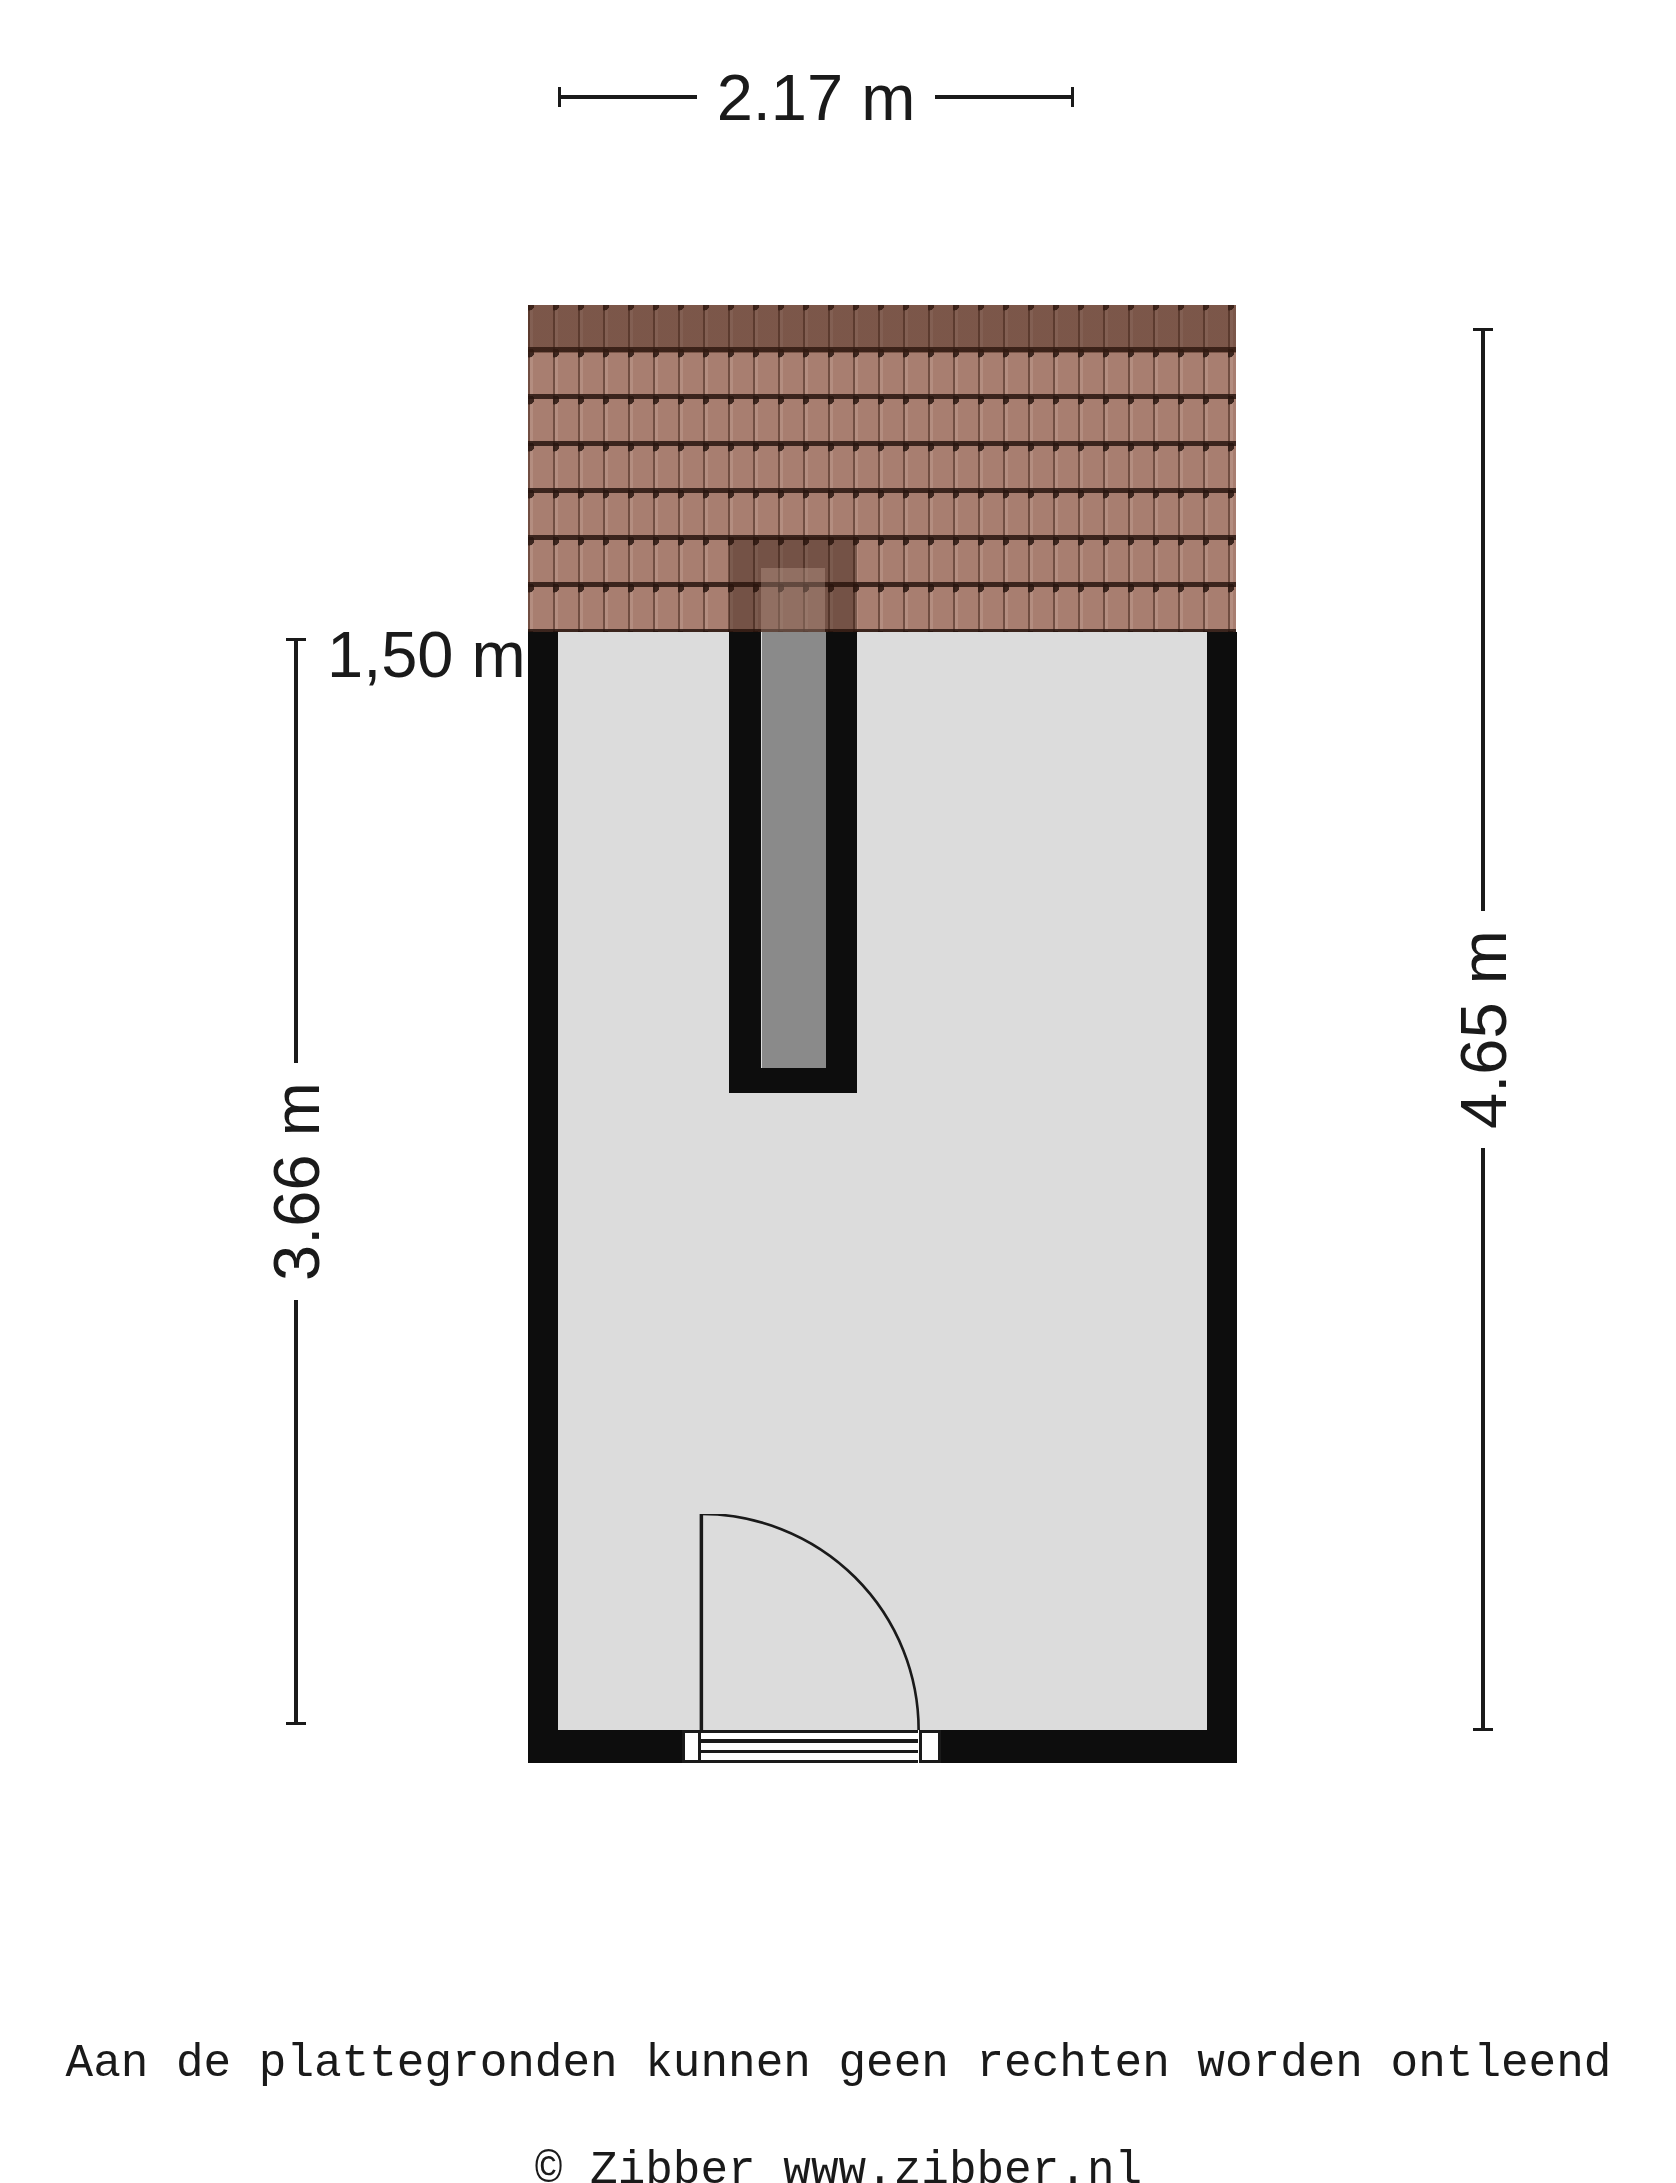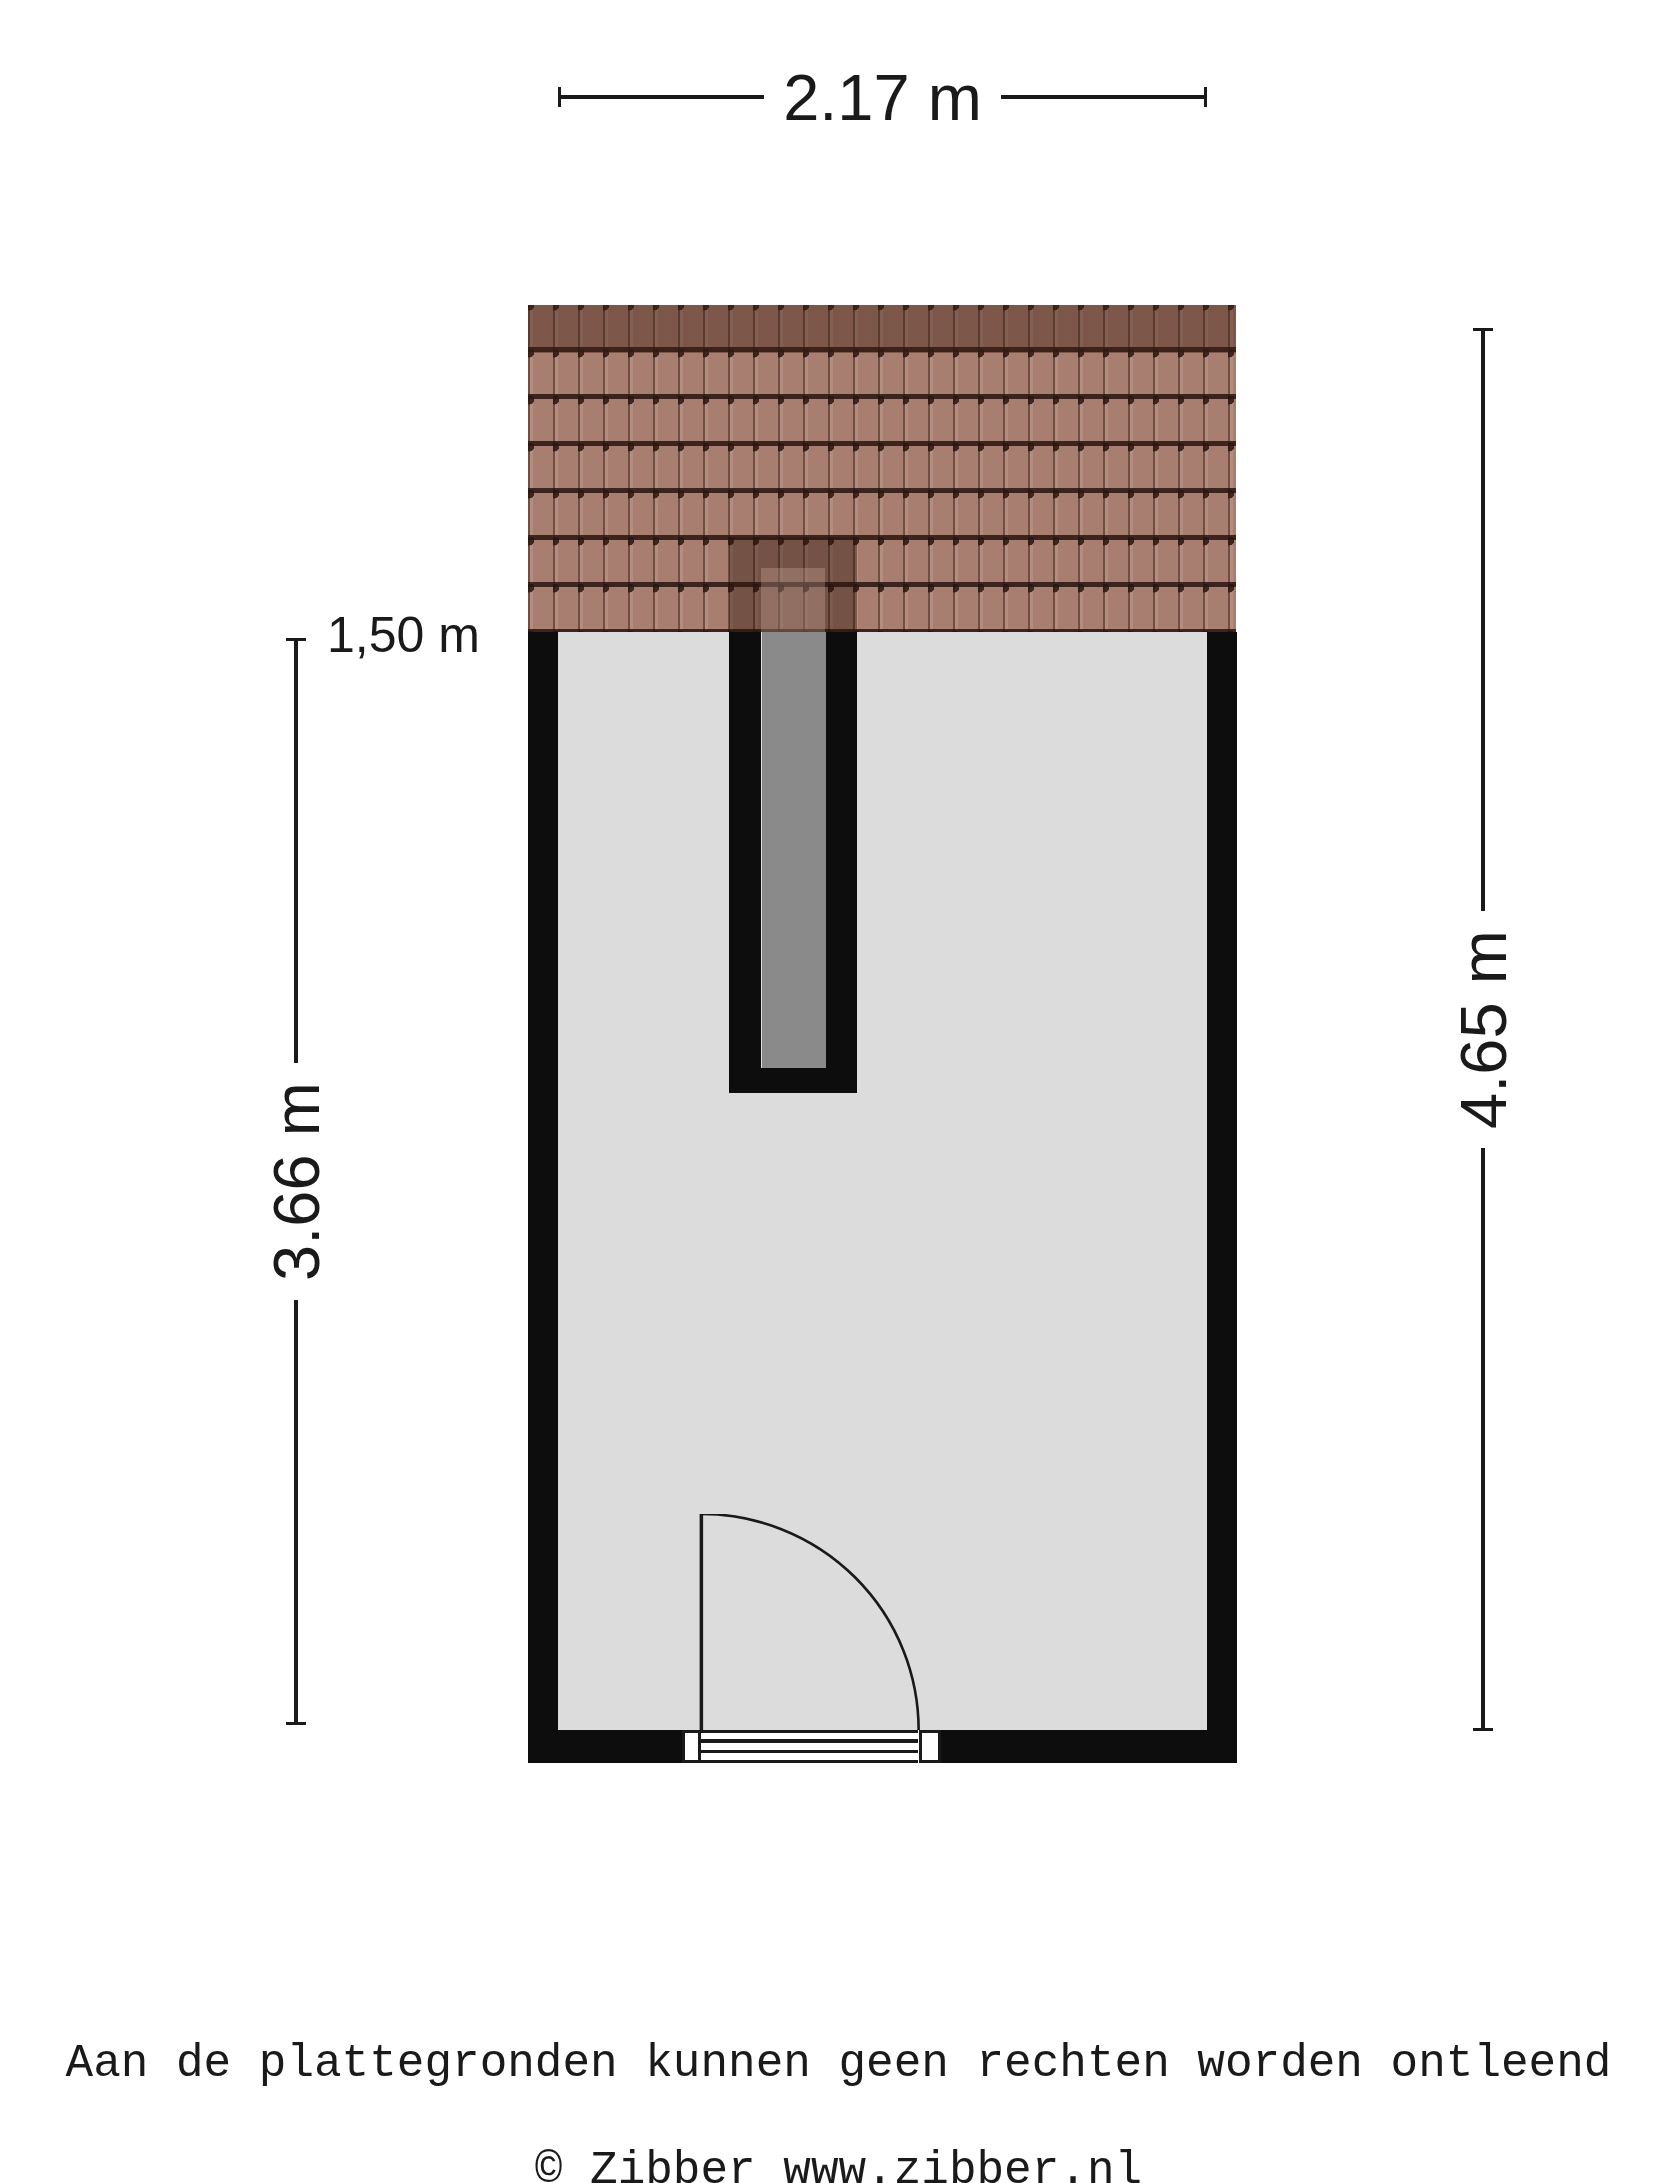--- a/index.html
+++ b/index.html
@@ -50,23 +50,24 @@
   .vdim .dim-label{
     font-size:65px;
     line-height:1;
     padding:19.6px 0;
     white-space:nowrap;
     writing-mode:vertical-rl;
     transform:rotate(180deg);
   }
   .floating-label{
     position:absolute;
-    font-size:50px;
+    font-size:65px;
     line-height:1;
     white-space:nowrap;
+    margin-top:12px;
   }
 
   
   .roof{
     position:absolute;
     left:528px; top:305px; width:708px; height:327px;
     background-color:var(--roof-tile);
     background-image:
       linear-gradient(180deg, rgba(62,32,20,0.42) 0 48px, rgba(62,32,20,0) 48px),
       radial-gradient(circle at 1.3px 3.5px, rgba(40,21,15,0.85) 0 4.8px, rgba(40,21,15,0) 5.2px),
@@ -151,21 +152,21 @@
     font-family:Liberation Mono, monospace;
   }
   .footer-disclaimer{top:2038px;}
   .footer-copyright{top:2145px;}
 </style>
 </head>
 <body>
 
 <div class="page">
 
-  <div class="hdim" style="left:558px;top:84px;width:649px;height:26px;">
+  <div class="hdim" style="left:558px;top:84px;width:516px;height:26px;">
     <div class="tick-v"></div>
     <div class="hline"></div>
     <div class="dim-label">2.17 m</div>
     <div class="hline"></div>
     <div class="tick-v"></div>
   </div>
 
   <div class="floating-label" style="left:327px;top:610px;">1,50 m</div>
 
   <div class="vdim" style="left:286px;top:638px;width:20px;height:1087px;">

